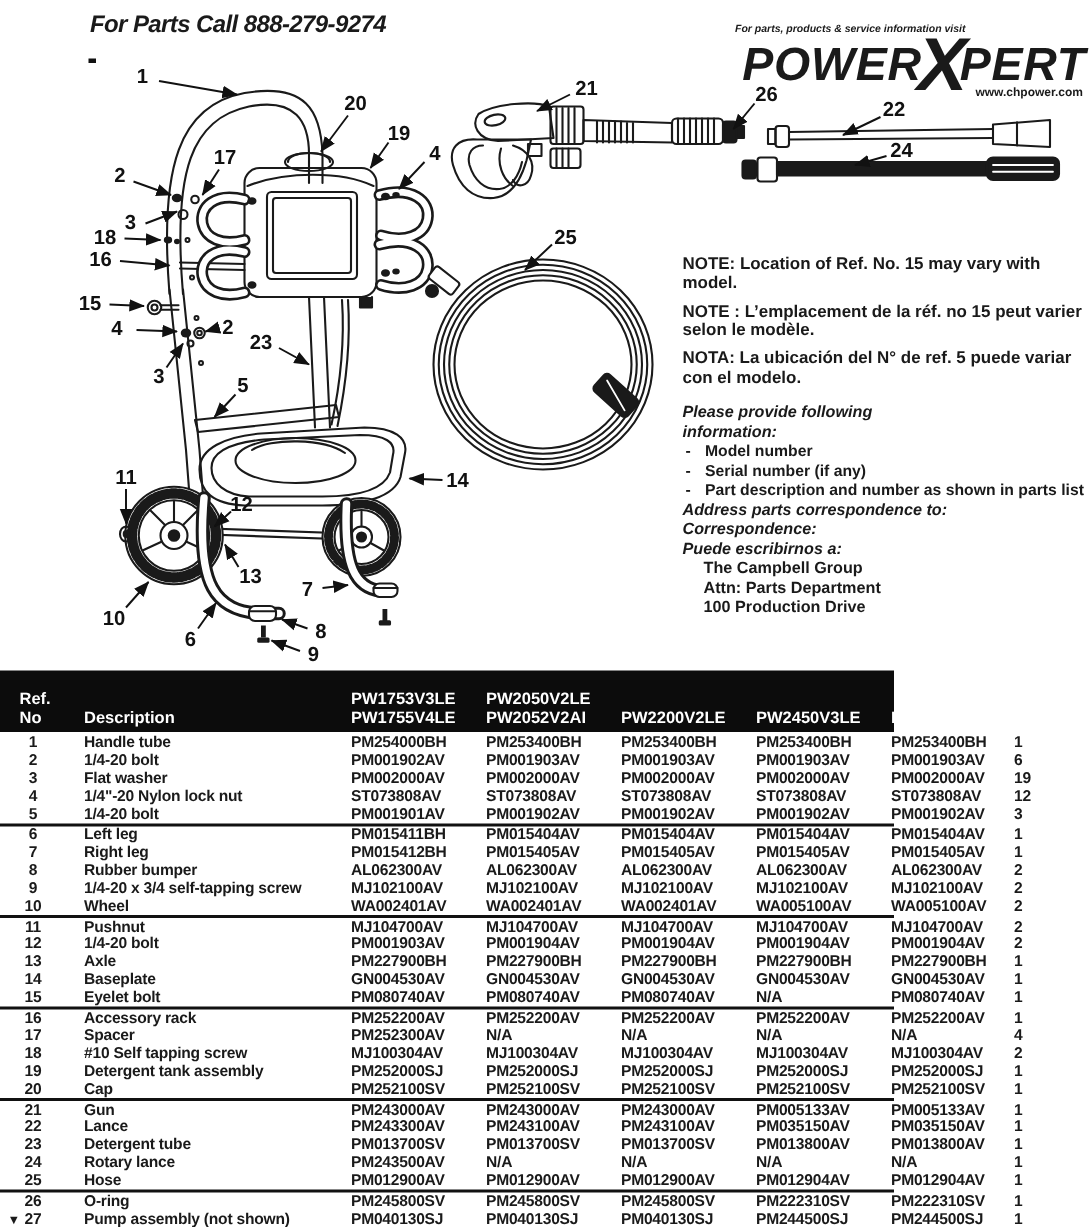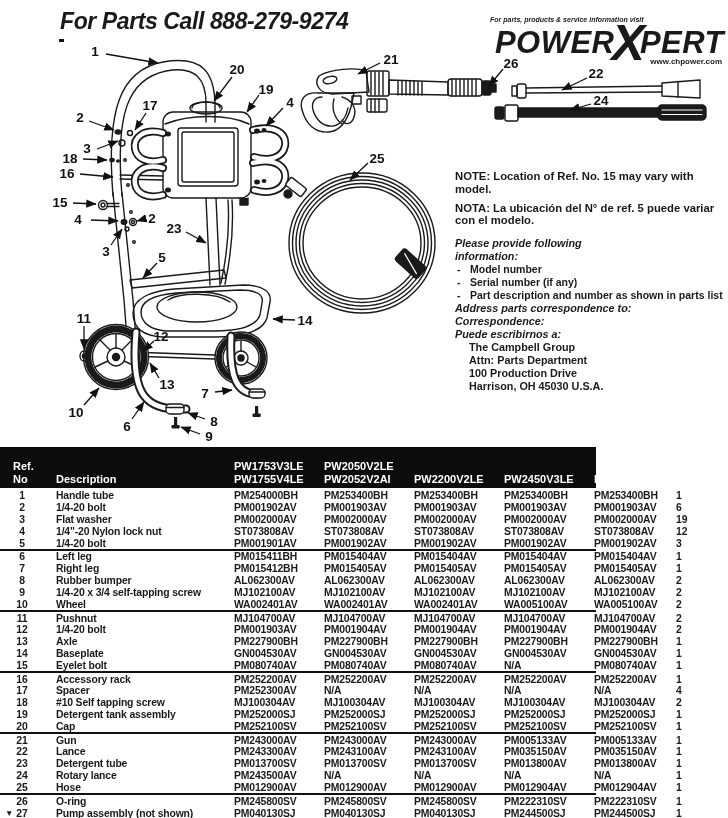--- a/index.html
+++ b/index.html
@@ -1,19 +1,19 @@
 <!DOCTYPE html>
 <html><head>
 <meta charset="utf-8">
 <style>
   html,body{margin:0;padding:0;background:#fff;}
   .page{position:relative;width:728px;height:818px;background:#fff;overflow:hidden;
         font-family:"Liberation Sans",sans-serif;color:#1a1a1a;}
   
-  .phone{position:absolute;left:60px;top:8px;font-size:23px;font-weight:bold;font-style:italic;
+  .phone{position:absolute;left:60px;top:8px;font-size:16px;font-weight:bold;font-style:italic;
          letter-spacing:-0.4px;white-space:nowrap;text-align:center;}
   .tick{position:absolute;left:59px;top:39px;width:5px;height:2.5px;background:#111;}
   .logo{position:absolute;right:4px;top:16px;width:286px;}
   .logo-tagline{font-size:7px;font-style:italic;font-weight:bold;padding-left:52px;white-space:nowrap;}
   .logo-brand{display:flex;align-items:center;justify-content:flex-end;font-style:italic;font-weight:900;
               line-height:0.82;margin-top:1px;}
   .lp{font-size:31px;letter-spacing:0.5px;}
   .lx{font-size:50px;margin:0 -5px 0 -3px;line-height:38px;}
   .ls{font-size:8px;font-weight:bold;text-align:right;margin-top:-5px;padding-right:2px;}
   
@@ -286,20 +286,21 @@
     <div class="logo-brand">
       <span class="lp">POWER</span>
         <span class="lx">X</span>
         <span class="lp">PERT</span>
     </div>
     <div class="ls">www.chpower.com</div>
   </div>
 
   <div class="notes">
     <p class="note">NOTE: Location of Ref. No. 15 may vary with model.</p>
+    <p class="note">NOTE : L’emplacement de la réf. no 15 peut varier selon le modèle.</p>
     <p class="note">NOTA: La ubicación del N° de ref. 5 puede variar con el modelo.</p>
     <div class="corr">
       <p class="it"><span>Please provide following</span><br><span>information:</span></p>
       <div class="bullet">
           <span class="dash">-</span>
           <span>Model number</span>
         </div>
       <div class="bullet">
           <span class="dash">-</span>
           <span>Serial number (if any)</span>
@@ -307,21 +308,20 @@
       <div class="bullet">
           <span class="dash">-</span>
           <span>Part description and number as shown in parts list</span>
         </div>
       <p class="it">Address parts correspondence to:</p>
       <p class="it">Correspondence:</p>
       <p class="it">Puede escribirnos a:</p>
       <p class="addr">The Campbell Group</p>
       <p class="addr">Attn: Parts Department</p>
       <p class="addr">100 Production Drive</p>
-      <p class="addr">Harrison, OH   45030   U.S.A.</p>
     </div>
   </div>
 
   <div class="ptable">
     <div class="thead">
       <div class="th c-ref">
           <span>Ref.</span>
           <span>No</span>
         </div>
       <div class="th c-desc">

